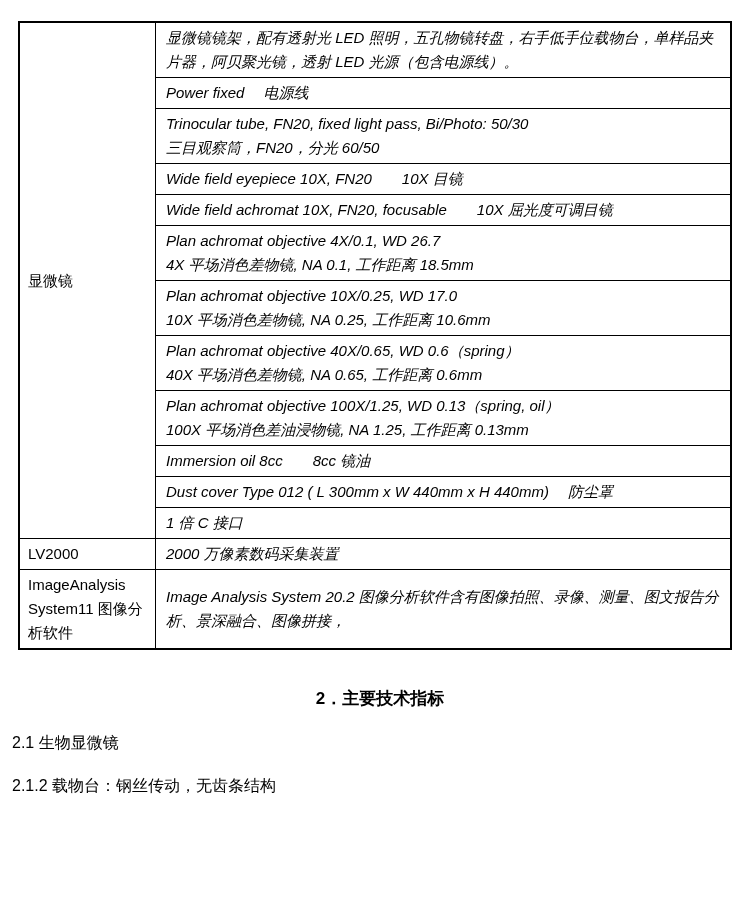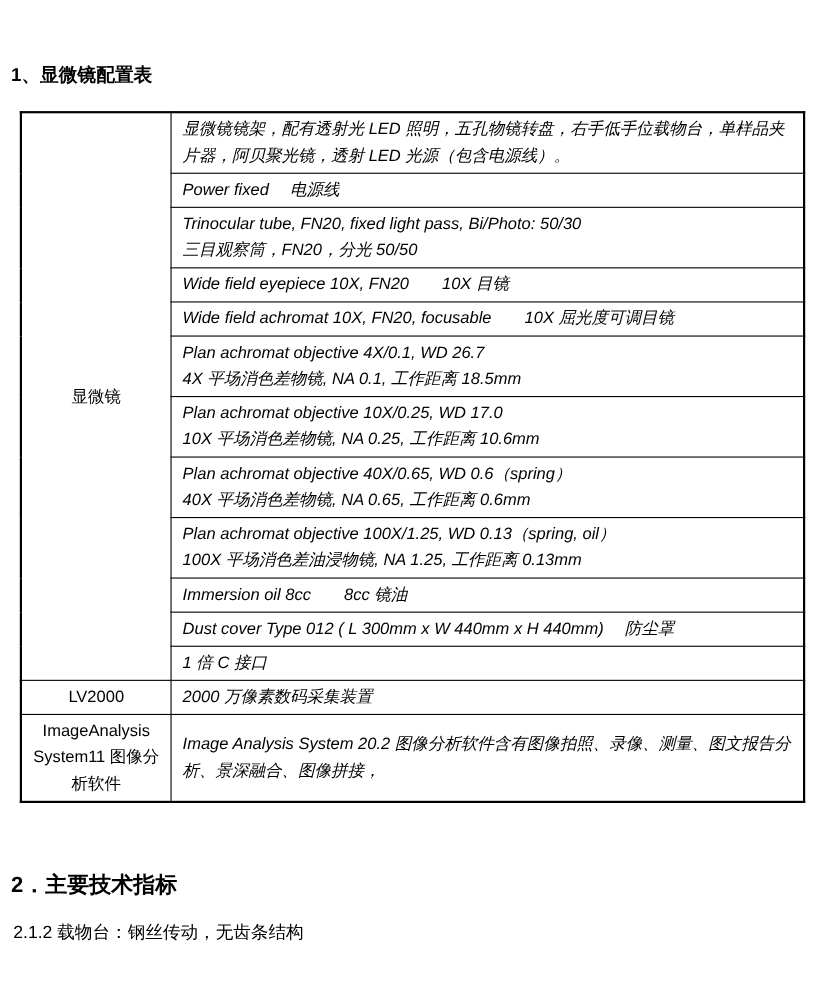--- a/index.html
+++ b/index.html
@@ -34,77 +34,77 @@
     table-layout: fixed;
   }
   table.config-table, table.config-table td {
     border: 1px solid #000000;
   }
   table.config-table {
     border-width: 2px;
   }
   td.label-cell {
     width: 119px;
-    text-align: center;
+    text-align: left;
     vertical-align: middle;
     font-size: 15px;
     line-height: 24px;
     padding: 3px 8px;
     word-wrap: break-word;
   }
   td.desc-cell {
     vertical-align: middle;
     font-size: 15px;
     line-height: 24px;
     padding: 3px 8px 3px 10px;
     word-wrap: break-word;
     font-style: italic;
   }
   .cell-line {
     min-height: 24px;
   }
   .h2 {
     margin: 0;
-    padding: 64px 0 0 10px;
-    font-size: 20px;
+    padding: 38px 0 0 10px;
+    font-size: 17px;
     font-weight: bold;
     line-height: 22px;
+    text-align: center;
   }
   .spec-item {
     margin: 0;
     padding: 23px 0 0 12px;
     font-size: 16px;
     font-weight: normal;
     line-height: 20px;
   }
 </style>
 </head>
 <body style="color: rgb(0, 0, 0); background: rgb(255, 255, 255);">
 
 <div class="page">
 
-  <h1 class="h1">1、显微镜配置表</h1>
 
   <table class="config-table">
     <tbody id="config-tbody">
         <tr>
           <td class="label-cell" rowspan="12">显微镜</td>
           <td class="desc-cell">
             <div class="cell-line">显微镜镜架，配有透射光 LED 照明，五孔物镜转盘，右手低手位载物台，单样品夹片器，阿贝聚光镜，透射 LED 光源（包含电源线）。</div>
           </td>
         </tr>
         <tr>
           <td class="desc-cell">
             <div class="cell-line">Power fixed　 电源线</div>
           </td>
         </tr>
         <tr>
           <td class="desc-cell">
             <div class="cell-line">Trinocular tube, FN20, fixed light pass, Bi/Photo: 50/30</div>
-            <div class="cell-line">三目观察筒，FN20，分光 50/50</div>
+            <div class="cell-line">三目观察筒，FN20，分光 60/50</div>
           </td>
         </tr>
         <tr>
           <td class="desc-cell">
             <div class="cell-line">Wide field eyepiece 10X, FN20　　10X 目镜</div>
           </td>
         </tr>
         <tr>
           <td class="desc-cell">
             <div class="cell-line">Wide field achromat 10X, FN20, focusable　　10X 屈光度可调目镜</div>
@@ -160,16 +160,17 @@
           <td class="desc-cell">
             <div class="cell-line">Image Analysis System 20.2 图像分析软件含有图像拍照、录像、测量、图文报告分析、景深融合、图像拼接，</div>
           </td>
         </tr>
       </tbody>
   </table>
 
   <h1 class="h2">2．主要技术指标</h1>
 
   <div id="spec-list">
+      <p class="spec-item">2.1  生物显微镜</p>
       <p class="spec-item">2.1.2  载物台：钢丝传动，无齿条结构</p>
     </div>
 
 </div>
 
 </body></html>

